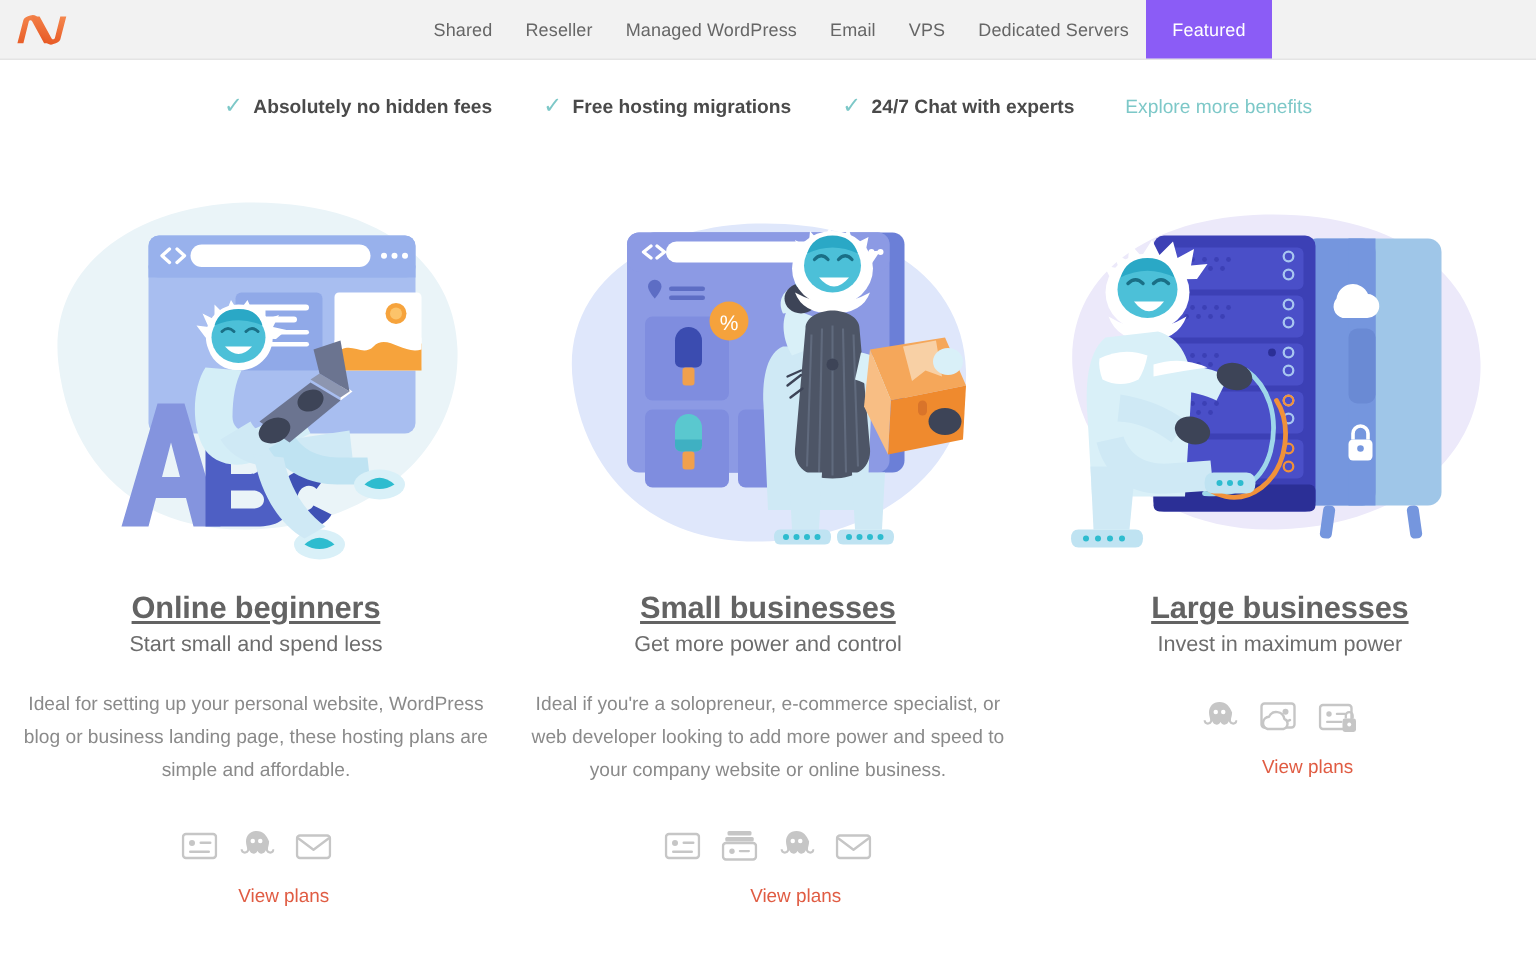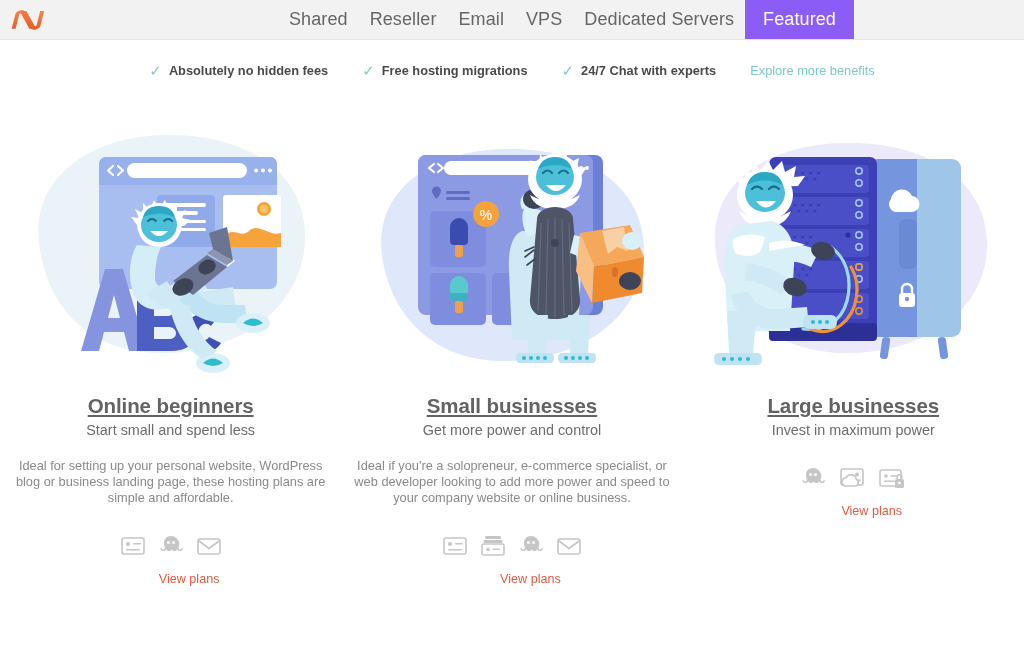--- a/index.html
+++ b/index.html
@@ -27,21 +27,21 @@
   .nav {
     flex: 1 1 auto;
     display: flex;
     align-items: stretch;
     justify-content: flex-start;
     padding-left: 222px;
   }
   .nav-item {
     display: flex; align-items: center;
     padding: 0 11px;
-    font-size: 18px;
+    font-size: 12px;
     color: #666666;
     letter-spacing: 0.1px;
     white-space: nowrap;
     cursor: pointer;
     text-decoration: none;
   }
   .nav-item.featured {
     background: #8b5cf6;
     color: #ffffff;
     padding: 0 18px;
@@ -112,21 +112,21 @@
   }
   .card-sub {
     font-size: 14.4px;
     color: #6d6d6d;
     text-align: center;
     margin-top: 4px;
     font-weight: normal;
   }
   .card-desc {
     font-size: 12.8px;
-    line-height: 16px;
+    line-height: 22px;
     color: #8a8a8a;
     text-align: center;
     margin-top: 20px;
     width: 320px;
   }
   .card-icons {
     display: flex;
     align-items: center;
     justify-content: center;
     gap: 14px;
@@ -159,20 +159,21 @@
           <stop offset="100%" stop-color="#e85c27"></stop>
         </linearGradient>
       </defs>
       <path d="M9.2 2.4 C11.6 1.4 13.6 2.6 14.7 4.6 L23.6 20.8 L18.4 20.8 L10.4 6.2 C9.9 5.3 8.6 5.4 8.2 6.4 L4.6 20.8 L0.6 20.8 L4.6 5.4 C5 3.9 7 3 9.2 2.4 Z" fill="url(#lgA)"></path>
       <path d="M24.6 21.4 C22.2 22.4 20.2 21.2 19.1 19.2 L10.2 3 L15.4 3 L23.4 17.6 C23.9 18.5 25.2 18.4 25.6 17.4 L29.2 3 L33.2 3 L29.2 18.4 C28.8 19.9 26.8 20.8 24.6 21.4 Z" fill="url(#lgB)"></path>
     </svg>
   </div>
   <nav class="nav">
     <a class="nav-item">Shared</a>
     <a class="nav-item">Reseller</a>
+    <a class="nav-item">Managed WordPress</a>
     <a class="nav-item">Email</a>
     <a class="nav-item">VPS</a>
     <a class="nav-item">Dedicated Servers</a>
     <a class="nav-item featured">Featured</a>
   </nav>
 </div>
 
 <div class="benefits">
   <div class="benefit">
     <span class="tick">✓</span>

